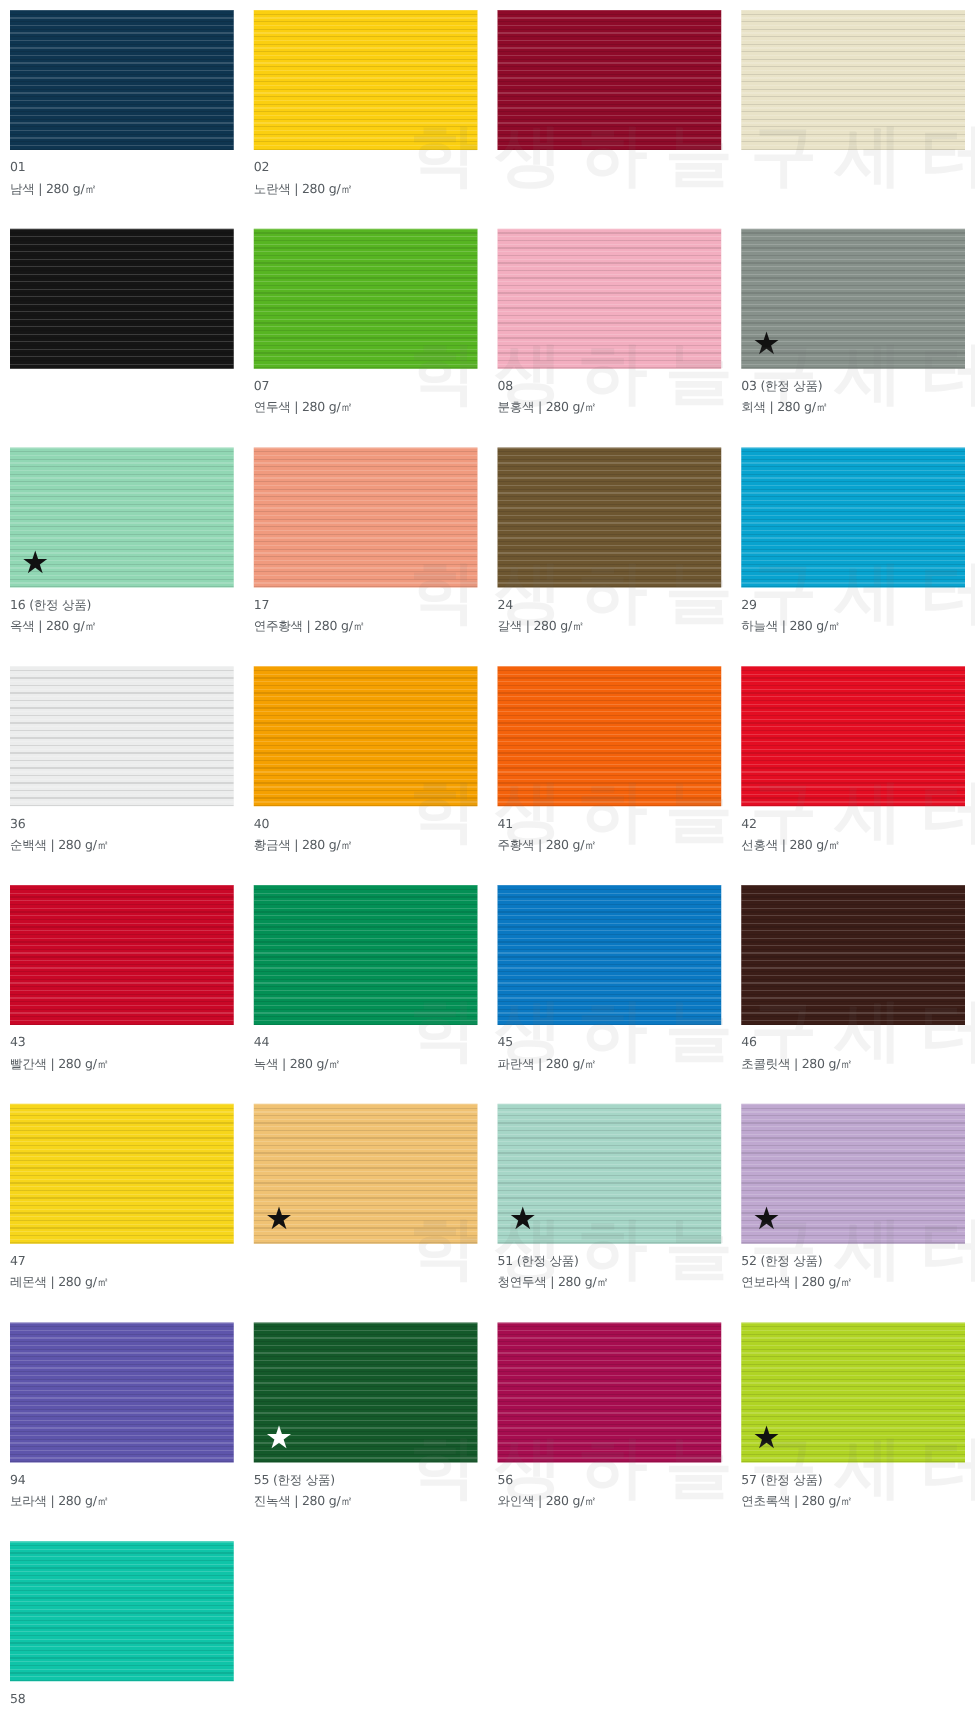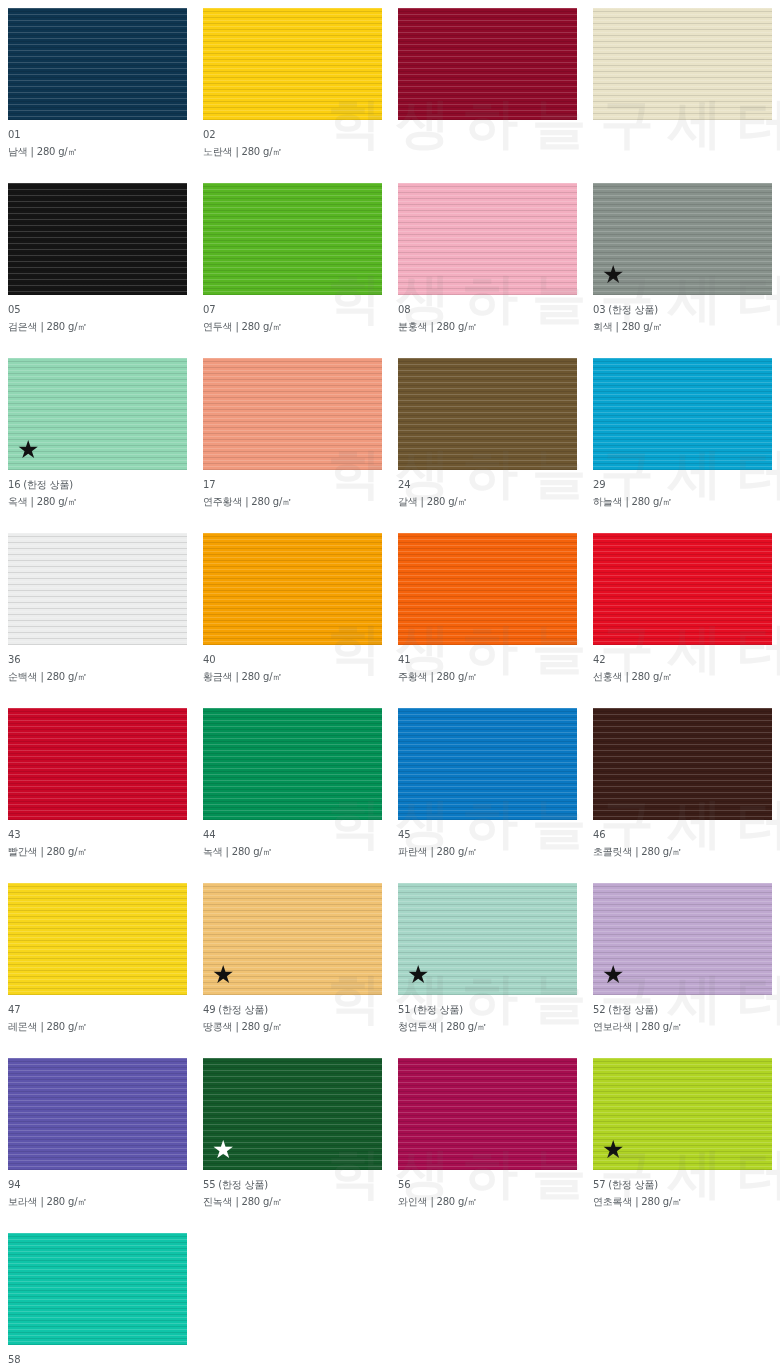--- a/index.html
+++ b/index.html
@@ -133,24 +133,20 @@
       </div>
     </div>
     <div class="swatch-cell">
       <div class="swatch-chip" style="background-color: rgb(142, 10, 41);"></div>
     </div>
     <div class="swatch-cell">
       <div class="swatch-chip" style="background-color: rgb(233, 227, 200);"></div>
     </div>
     <div class="swatch-cell">
       <div class="swatch-chip" style="background-color: rgb(21, 21, 21);"></div>
-      <div class="swatch-meta">
-        <span class="swatch-code">05</span>
-        <span class="swatch-name">검은색 | 280 g/㎡</span>
-      </div>
     </div>
     <div class="swatch-cell">
       <div class="swatch-chip" style="background-color: rgb(87, 181, 34);"></div>
       <div class="swatch-meta">
         <span class="swatch-code">07</span>
         <span class="swatch-name">연두색 | 280 g/㎡</span>
       </div>
     </div>
     <div class="swatch-cell">
       <div class="swatch-chip" style="background-color: rgb(243, 174, 192);"></div>
@@ -258,24 +254,20 @@
       <div class="swatch-chip" style="background-color: rgb(247, 214, 27);"></div>
       <div class="swatch-meta">
         <span class="swatch-code">47</span>
         <span class="swatch-name">레몬색 | 280 g/㎡</span>
       </div>
     </div>
     <div class="swatch-cell">
       <div class="swatch-chip" style="background-color: rgb(240, 194, 115);">
         <span class="star-badge dark">★</span>
       </div>
-      <div class="swatch-meta">
-        <span class="swatch-code">49 (한정 상품)</span>
-        <span class="swatch-name">땅콩색 | 280 g/㎡</span>
-      </div>
     </div>
     <div class="swatch-cell">
       <div class="swatch-chip" style="background-color: rgb(166, 214, 199);">
         <span class="star-badge dark">★</span>
       </div>
       <div class="swatch-meta">
         <span class="swatch-code">51 (한정 상품)</span>
         <span class="swatch-name">청연두색 | 280 g/㎡</span>
       </div>
     </div>

